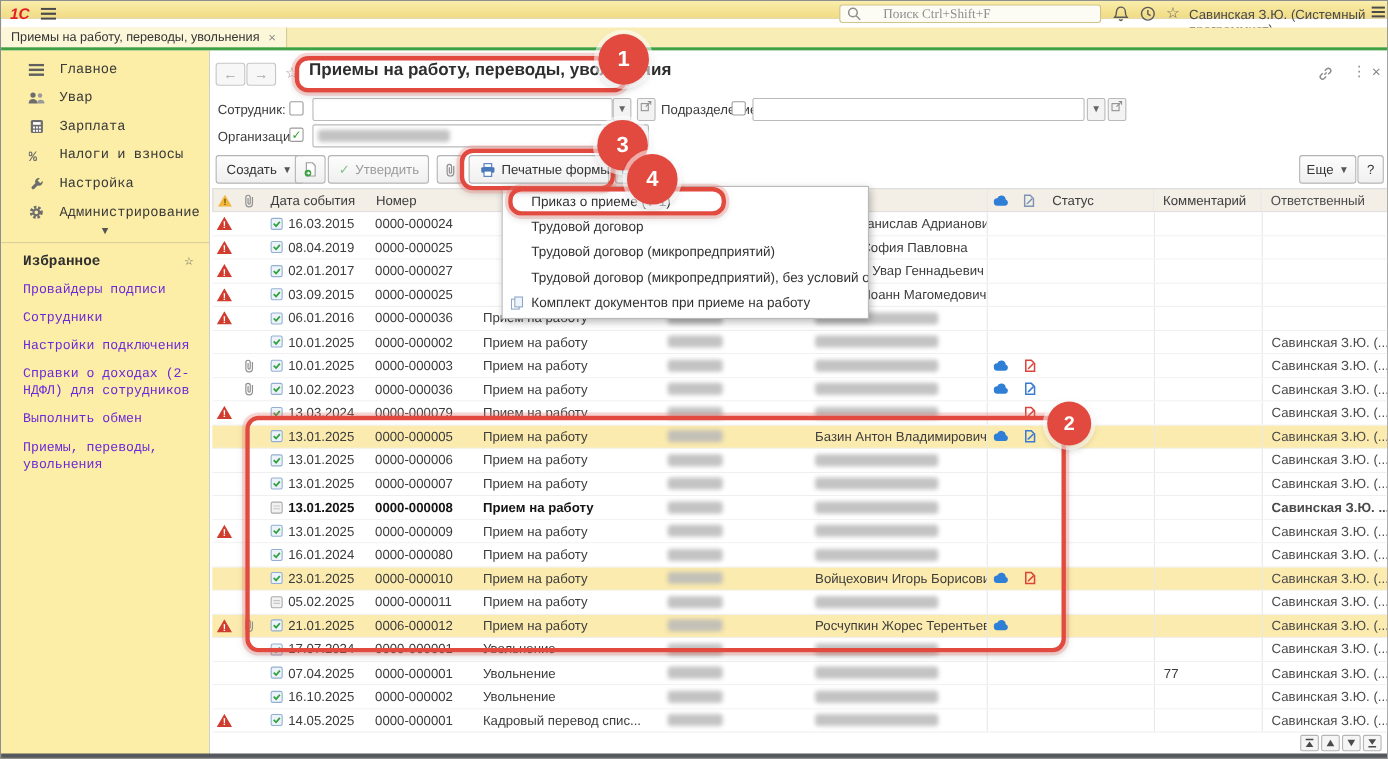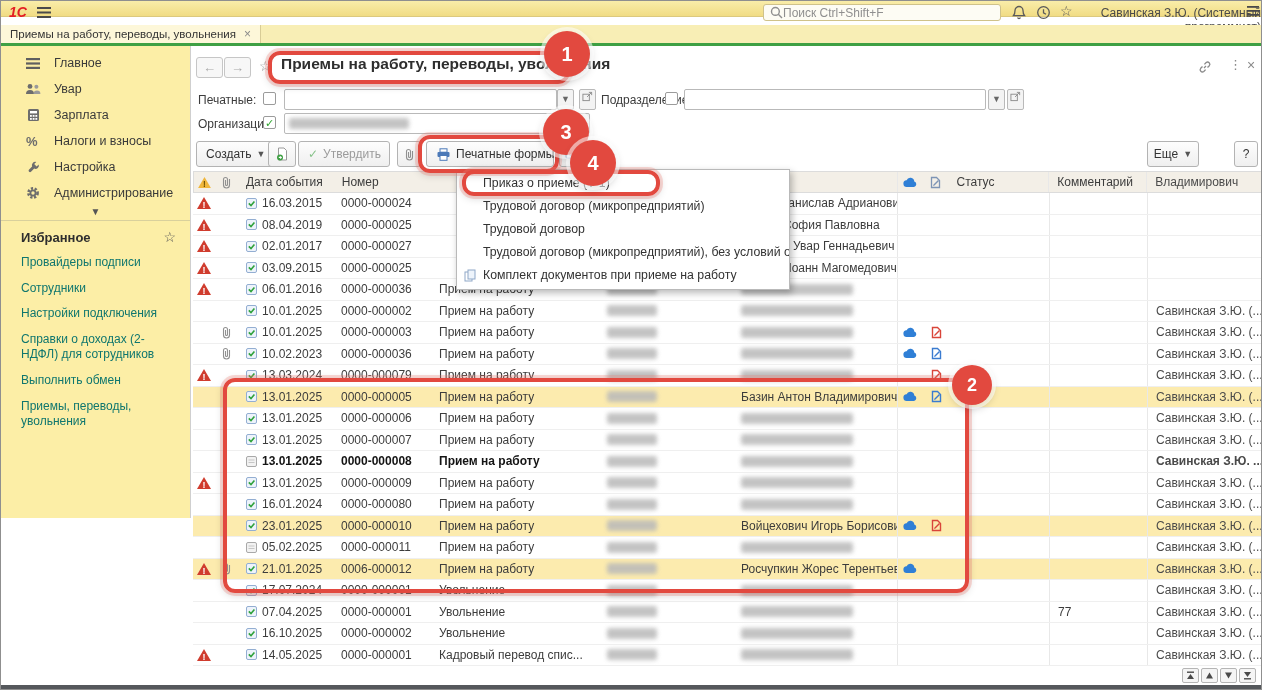--- a/index.html
+++ b/index.html
@@ -2,46 +2,46 @@
 <html><head>
 <meta charset="utf-8">
 <style>
   html,body{margin:0;padding:0;background:#e8e8e8;}
   #win{position:relative;width:1262px;height:690px;overflow:hidden;background:#fff;
        font-family:"Liberation Sans","DejaVu Sans",sans-serif;font-size:12px;color:#3c3c3c;
        border:1px solid #8f8f8f;box-sizing:border-box;}
   .ic{display:inline-flex;align-items:center;justify-content:center;}
   
   #topbar{position:absolute;left:0;top:0;width:100%;height:16px;
-          background:linear-gradient(#f9eda9,#f1dc84);border-bottom:1px solid #dcc97e;box-sizing:border-box;text-align:right;}
+          background:linear-gradient(#f9eda9,#f1dc84);border-bottom:1px solid #dcc97e;box-sizing:border-box;}
   #logo{position:absolute;left:8px;top:3px;font-size:14px;font-weight:bold;color:#e31e24;font-style:italic;}
   #main-hamburger{position:absolute;left:36px;top:6px;}
   #app-title{position:absolute;left:62px;top:5px;color:#3a3a3a;}
   #searchbox{position:absolute;left:762px;top:3px;width:238px;height:17px;background:#fdfcf4;
-             border:1px solid #cfc28a;border-radius:3px;display:flex;align-items:center;gap:0;
-             padding:0 6px;color:#8f8f8f;box-sizing:border-box;}
+             border:1px solid #cfc28a;border-radius:3px;display:flex;align-items:center;gap:20px;
+             padding:0 6px;color:#8f8f8f;box-sizing:border-box;font-family:Liberation Serif, serif;}
   .tb-ic{position:absolute;top:4px;}
   #user-name{position:absolute;left:1080px;top:5px;color:#4a4a4a;}
   
   #tabbar{position:absolute;left:0;top:24px;width:100%;height:18px;background:#f8eeb5;}
   #tab1{position:absolute;left:0;top:0;height:18px;background:#fdf7d9;border-right:1px solid #d8cc96;
         display:flex;align-items:center;gap:8px;padding:0 9px;font-size:11.5px;color:#333;}
   #tab1 .x{color:#8a8a8a;font-size:12px;}
   #greenline{position:absolute;left:0;top:42px;width:100%;height:3px;background:#3fa044;}
   
-  #sidebar{position:absolute;left:0;top:45px;width:190px;height:472px;background:#fceea6;
-           border-right:1px solid #cfcfcf;box-sizing:border-box;}
+  #sidebar{position:absolute;left:0;top:45px;width:190px;height:645px;background:#fceea6;
+           border-right:1px solid #cfcfcf;box-sizing:border-box;font-family:Liberation Mono, monospace;}
   .sbitem{display:flex;align-items:center;gap:13px;padding:6px 4px 6px 24px;color:#3a3a3a;
           font-size:12.5px;cursor:default;}
   .sbitem .ic{width:16px;}
   #sidebar-collapse{text-align:center;color:#555;font-size:10px;height:13px;line-height:11px;}
   .sb-div{border-top:1px solid #d9d09c;margin:1px 0 0 0;}
   #favhead{display:flex;justify-content:space-between;align-items:center;padding:8px 14px 5px 20px;
            font-weight:bold;font-size:13px;color:#2e2e2e;}
-  .favitem{padding:5px 8px 5px 20px;color:#0f766e;line-height:1.3;width:160px;}
+  .favitem{padding:5px 8px 5px 20px;color:#6d28d9;line-height:1.3;width:160px;}
   
   #main{position:absolute;left:190px;top:45px;width:1072px;height:645px;background:#fff;}
   .navbtn{position:absolute;width:27px;height:21px;border:1px solid #c6c6c6;background:#f7f7f7;
           border-radius:3px;color:#a9a9a9;text-align:center;line-height:19px;font-size:13px;box-sizing:border-box;}
   #page-title{position:absolute;left:90px;top:9px;font-size:15.5px;font-weight:600;color:#2e2e2e;}
   .hdr-ic{position:absolute;color:#8a8a8a;}
   .flabel{position:absolute;color:#3c3c3c;}
   .cbx{position:absolute;width:13px;height:13px;border:1px solid #9b9b9b;background:#fff;border-radius:2px;
        font-size:11px;line-height:12px;text-align:center;color:#2ea52e;font-weight:bold;box-sizing:border-box;}
   .field{position:absolute;height:21px;border:1px solid #b9b9b9;background:#fff;border-radius:2px;
@@ -238,21 +238,21 @@
     <div id="page-title">Приемы на работу, переводы, увольнения</div>
 
     <span class="hdr-ic ic" style="left:1007px;top:14px">
       <svg width="14" height="14" viewBox="0 0 14 14">
           <path d="M6 8 L8 6 M4.5 6.5 l-1.8 1.8 a2.2 2.2 0 0 0 3.1 3.1 L7.6 9.6 M9.5 7.5 l1.8 -1.8 a2.2 2.2 0 0 0 -3.1 -3.1 L6.4 4.4" fill="none" stroke="#8a8a8a" stroke-width="1.3"></path>
         </svg>
     </span>
     <span class="hdr-ic" style="left:1038px;top:11px;font-size:13px">⋮</span>
     <span class="hdr-ic" style="left:1056px;top:11px;font-size:14px">×</span>
 
-    <span class="flabel" style="left:7px;top:47px">Печатные:</span>
+    <span class="flabel" style="left:7px;top:47px">Сотрудник:</span>
     <span class="cbx" style="left:72px;top:46px"></span>
     <div class="field" style="left:93px;top:43px;width:273px"></div>
     <span class="fbtn" style="left:366px;top:43px">▼</span>
     <span class="fbtn" style="left:388px;top:43px">
       <svg width="11" height="11" viewBox="0 0 12 12">
           <rect x="1" y="3.5" width="7" height="7" fill="none" stroke="#8a8a8a"></rect>
           <path d="M5.5 6.5 L10.5 1.5 M7.5 1.5 h3 v3" stroke="#8a8a8a" fill="none"></path>
         </svg>
     </span>
 
@@ -310,21 +310,21 @@
       <span class="caret">▼</span>
     </div>
     <div class="btn" style="left:368px;top:95px;width:24px;justify-content:center;padding:0">
       <span class="ic">
         <svg width="12" height="12" viewBox="0 0 12 12">
             <rect x="1" y="2" width="10" height="8" rx="1" fill="#e9f1fb" stroke="#4b79b8"></rect>
             <path d="M4 6 l2 2 2-2" fill="none" stroke="#4b79b8" stroke-width="1.2"></path>
           </svg>
       </span>
     </div>
-    <div class="btn" style="left:956px;top:95px;width:52px;justify-content:center">
+    <div class="btn" style="left:990px;top:95px;width:52px;justify-content:center">
       <span>Еще</span>
         <span class="caret">▼</span>
     </div>
     <div class="btn" style="left:1043px;top:95px;width:24px;justify-content:center;padding:0">
       <span>?</span>
     </div>
 
     <div id="thead">
       <span class="cell c1 ic">
         <svg width="13" height="11" viewBox="0 0 14 12">
@@ -348,21 +348,21 @@
           </svg>
       </span>
       <span class="cell c9 ic">
         <svg width="11" height="13" viewBox="0 0 11 13">
             <path d="M1.5 1.5 h5 l3 3 v7 h-8 z" fill="none" stroke="#7d94b5" stroke-width="1.3"></path>
             <path d="M3.5 8.5 L8 4 l1 1 L4.5 9.5 l-1.4 .4 z" fill="#7d94b5"></path>
           </svg>
       </span>
       <span class="cell c10">Статус</span>
       <span class="cell c11">Комментарий</span>
-      <span class="cell c12">Владимирович</span>
+      <span class="cell c12">Ответственный</span>
     </div>
 
     <div id="tbody">
         <div class="trow">
           <span class="cell c1">
             <span class="ic">
               <svg width="14" height="12" viewBox="0 0 14 12">
                 <path d="M7 0 L14 12 H0 Z" fill="#d03c2e"></path>
                 <text x="7" y="10.5" text-anchor="middle" font-size="9" fill="#fff" font-weight="bold">!</text>
               </svg>
@@ -1092,22 +1092,22 @@
           <svg width="9" height="9">
             <path d="M1 7.8 h7" stroke="#4a4a4a" stroke-width="1.4"></path>
             <path d="M4.5 6 L1 1 H8 z" fill="#4a4a4a"></path>
           </svg>
         </span>
     </div>
   </div>
 
   <div id="pfmenu">
       <div class="mitem"><span>Приказ о приеме (Т-1)</span></div>
+      <div class="mitem"><span>Трудовой договор</span></div>
       <div class="mitem"><span>Трудовой договор (микропредприятий)</span></div>
-      <div class="mitem"><span>Трудовой договор</span></div>
       <div class="mitem"><span>Трудовой договор (микропредприятий), без условий оплаты</span></div>
       <div class="mitem"><span class="ic">
           <svg width="12" height="13" viewBox="0 0 12 13">
             <rect x="1" y="3" width="7" height="9" fill="#fff" stroke="#8fa8c8"></rect>
             <rect x="4" y="1" width="7" height="9" fill="#eef4fb" stroke="#8fa8c8"></rect>
           </svg>
         </span><span>Комплект документов при приеме на работу</span></div>
     </div>
 
   <div class="crect" style="left:267px;top:50px;width:302px;height:33px"></div>

